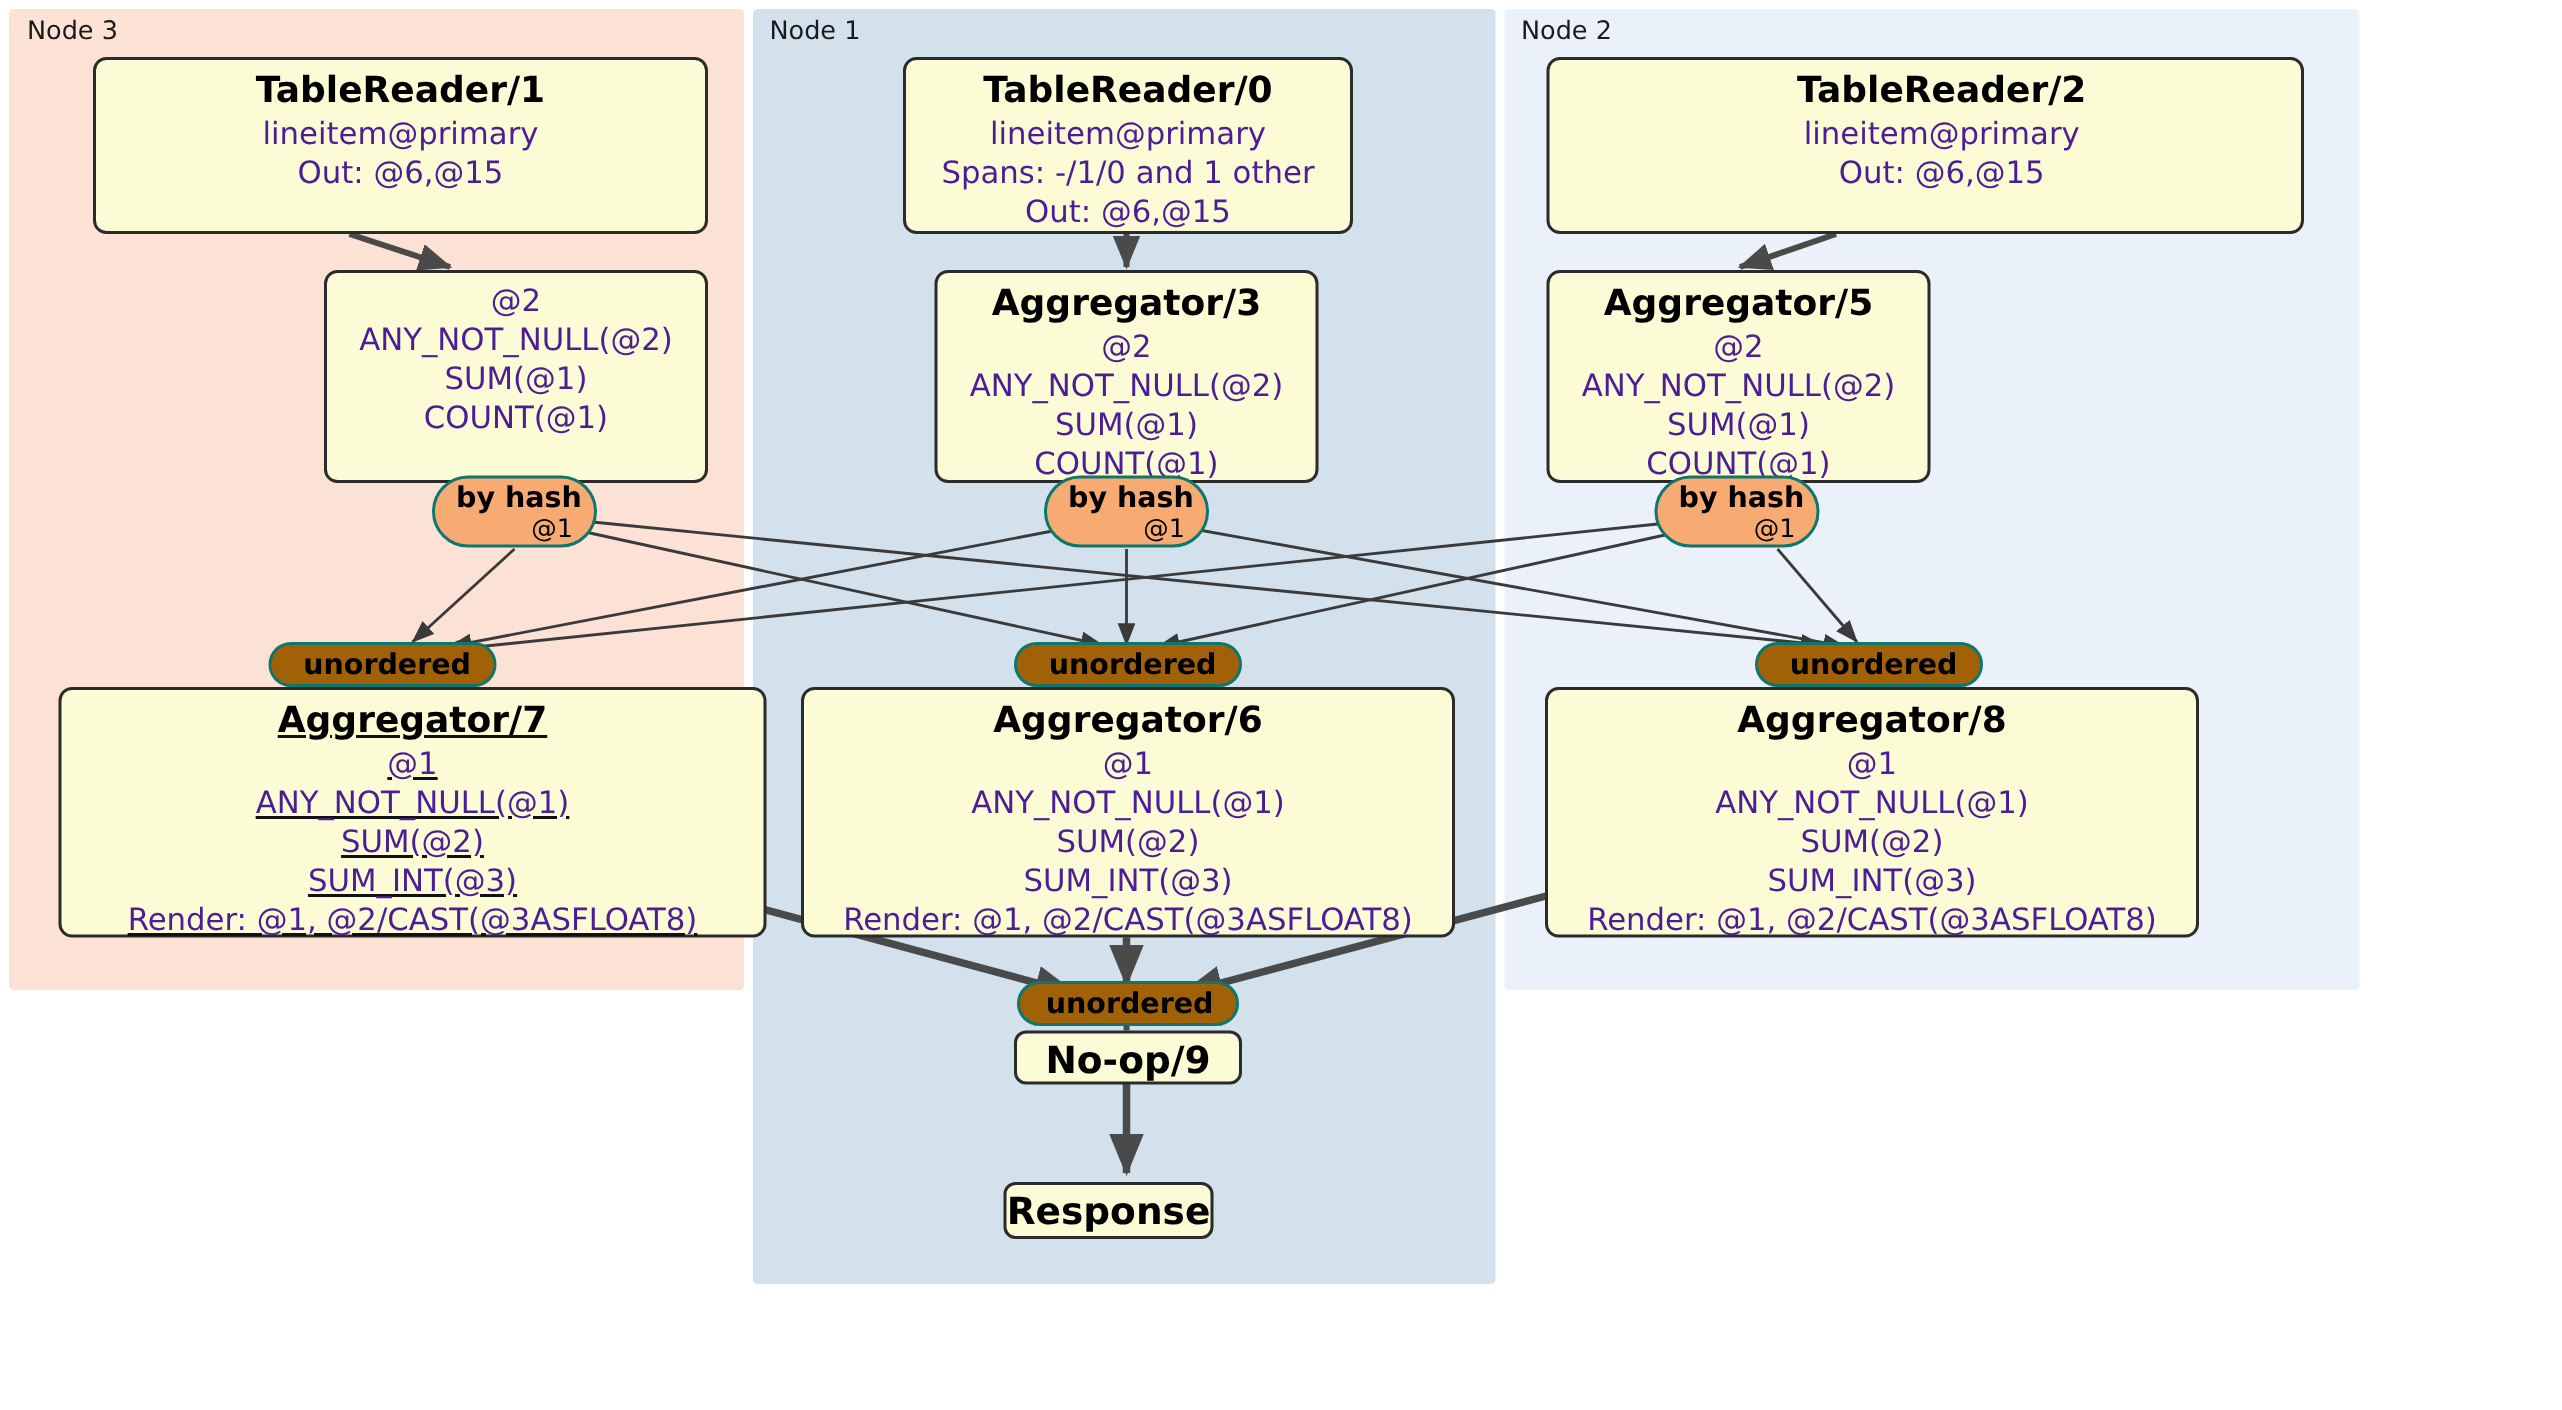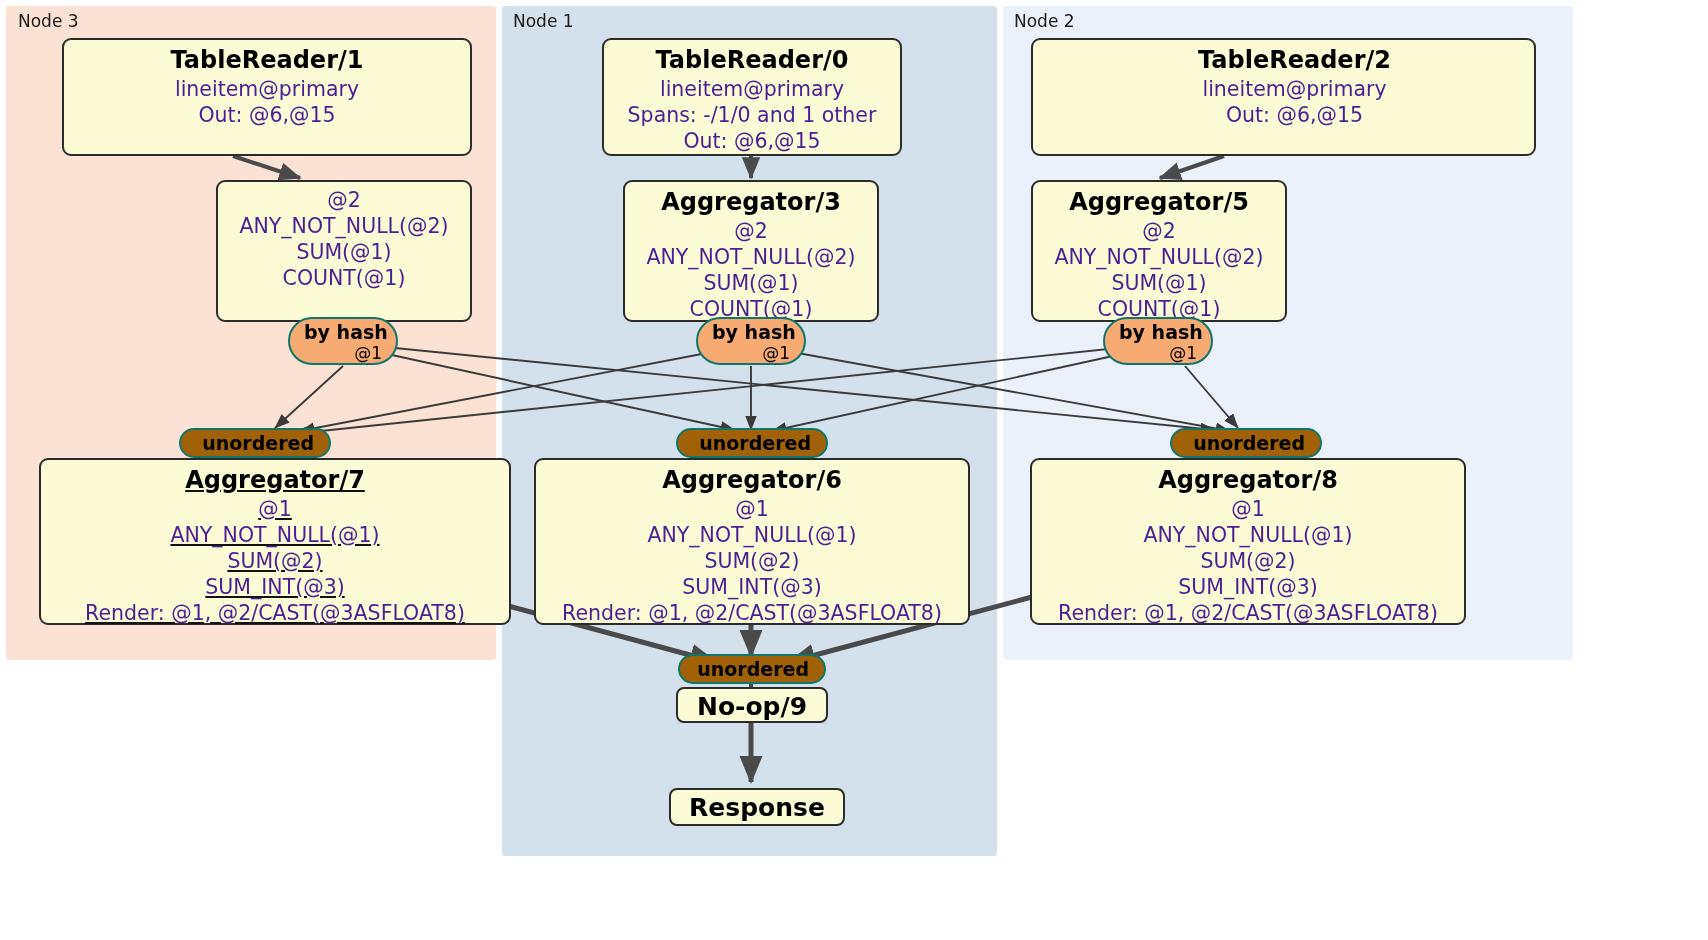--- a/index.html
+++ b/index.html
@@ -252,17 +252,17 @@
   </div>
 
   <div class="pill pill-unordered" style="left:678px; top:654px; width:148px; height:30px;">
     <div class="pill-title">unordered</div>
   </div>
 
   <div class="small-box" style="left:676px; top:687px; width:152px; height:36px;align-items:flex-end;">
     <span>No-op/9</span>
   </div>
 
-  <div class="small-box" style="left:669px; top:788px; width:176px; height:38px;">
+  <div class="small-box" style="left:669px; top:788px; width:140px; height:38px;">
     <span>Response</span>
   </div>
 
 </div>
 
 </body></html>

